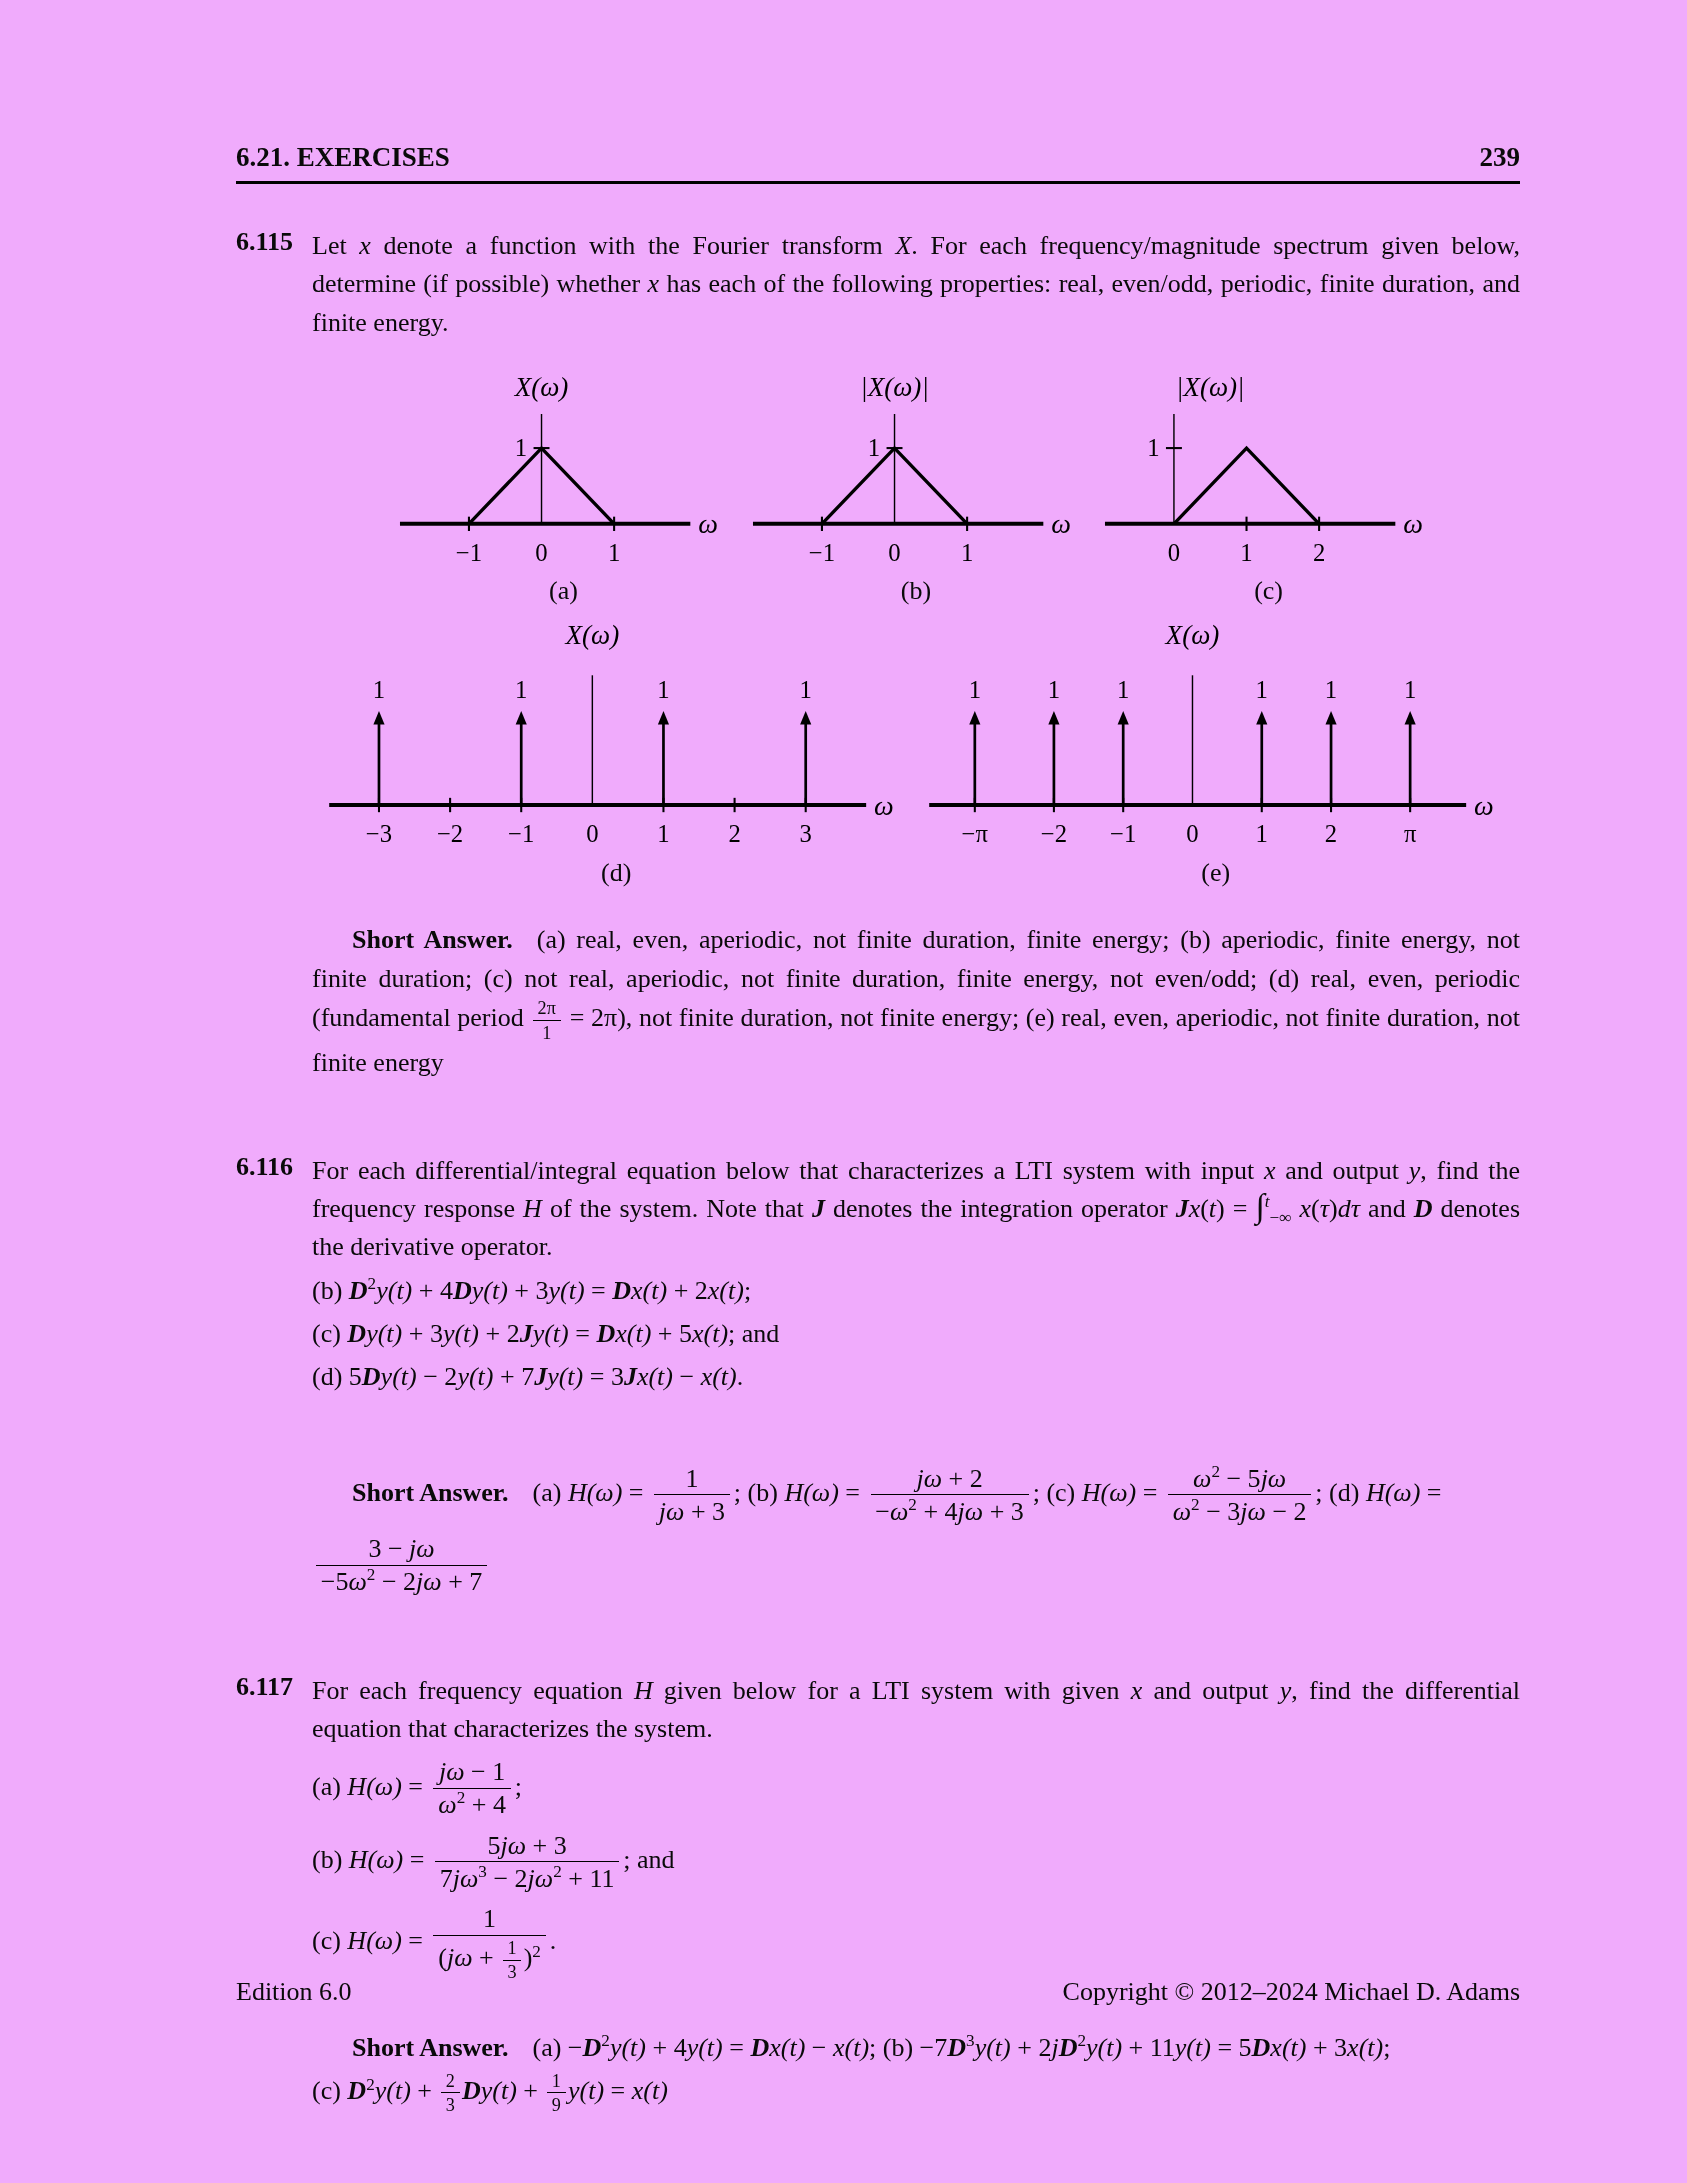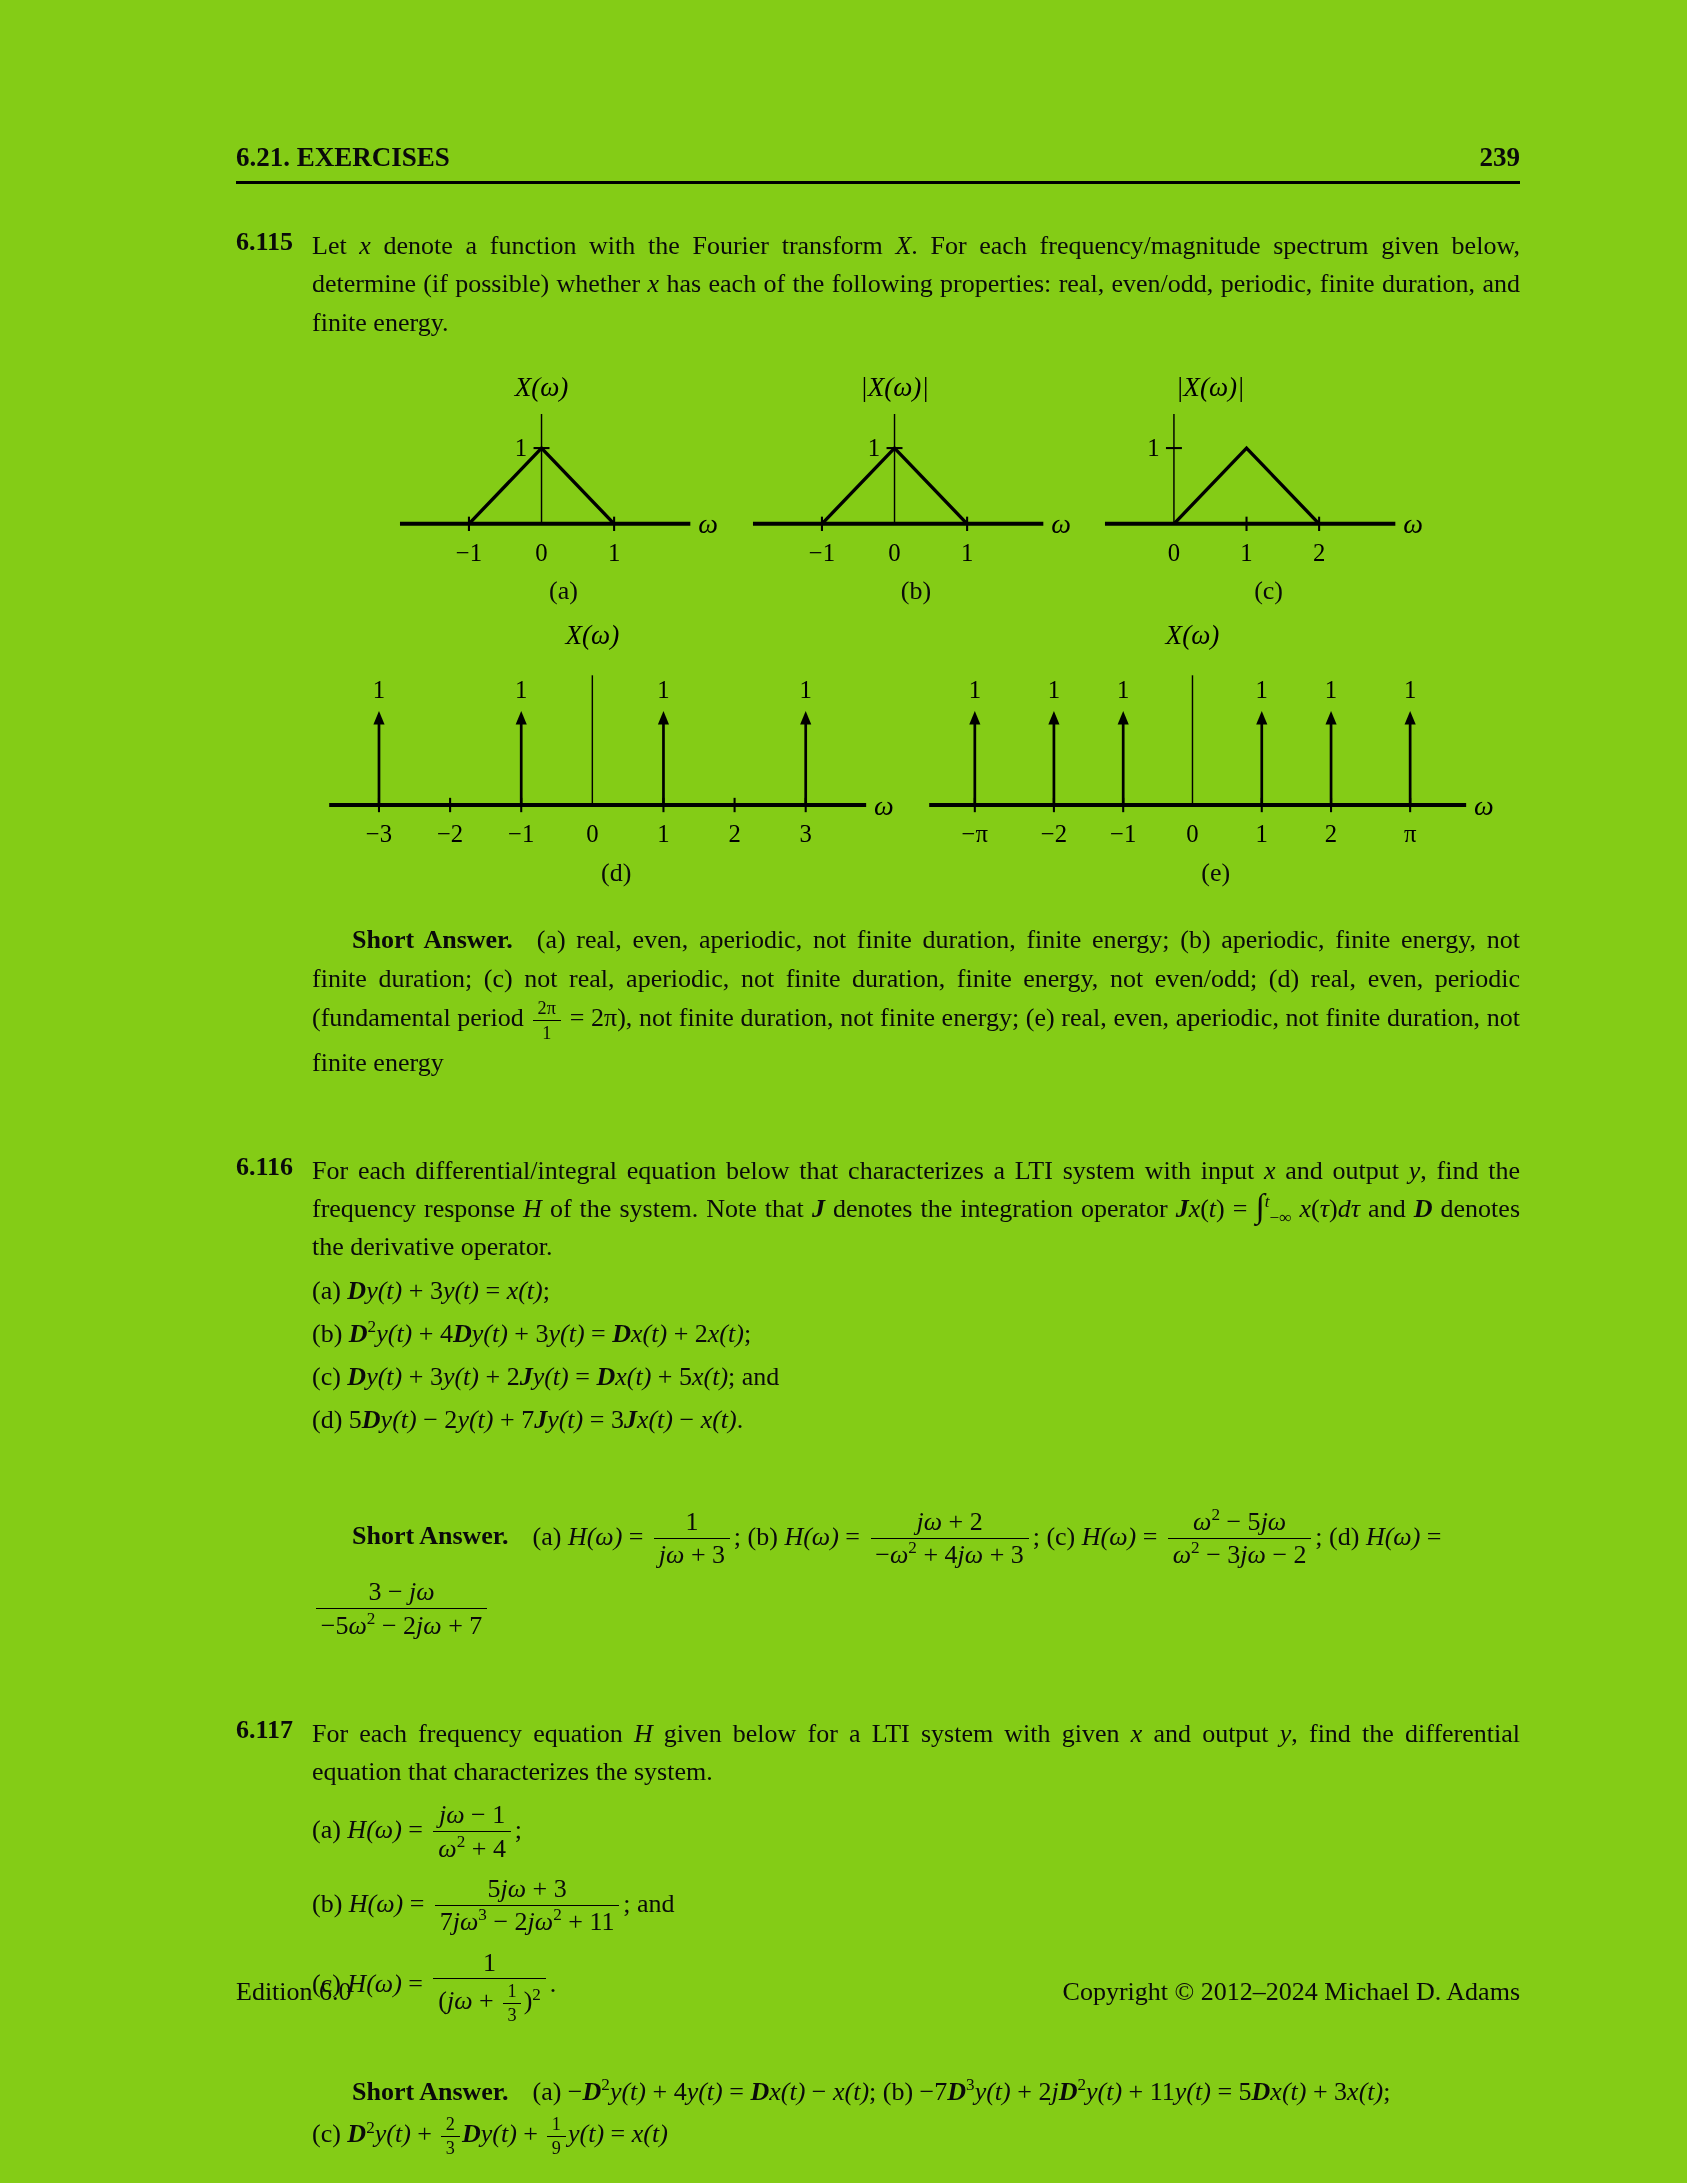--- a/index.html
+++ b/index.html
@@ -1,16 +1,16 @@
 <!DOCTYPE html>
 <html style="font-size:12.7px"><head>
 <meta charset="utf-8">
 <style>
   html,body{margin:0;padding:0;background:#ffffff;}
-  .page{position:relative;width:1688px;height:2183px;background:#84cc16;overflow:hidden;
+  .page{position:relative;width:1688px;height:2183px;background:#f0abfc;overflow:hidden;
         font-family:"Liberation Serif","DejaVu Serif",serif;font-size:26px;color:#0a0a0a;}
   .content{position:absolute;left:236px;top:142px;width:1284px;}
   .pg-header{display:flex;justify-content:space-between;font-weight:bold;font-size:27px;}
   .rule{height:3.2px;background:#000;margin-top:8px;}
   .exercise{display:flex;align-items:flex-start;}
   .exnum{width:76px;flex:none;font-weight:bold;}
   .exbody{flex:1;min-width:0;}
   .para{margin:0;text-align:justify;line-height:1.47;}
   .mt-ex115{margin-top:43px;}
   .mt-ex116{margin-top:70px;}
@@ -209,21 +209,20 @@
 
     <div class="sa mt-sa115">
       <div class="sa-line"><span class="b gap">Short Answer.</span><span>(a) real, even, aperiodic, not finite duration, finite energy; (b) aperiodic, finite energy, not finite duration; (c) not real, aperiodic, not finite duration, finite energy, not even/odd; (d) real, even, periodic (fundamental period </span><span class="frac frac-s"><span class="fn"><span>2π</span></span><span class="fd"><span>1</span></span></span><span> = 2π), not finite duration, not finite energy; (e) real, even, aperiodic, not finite duration, not finite energy</span></div>
     </div>
 
     <section class="exercise mt-ex116">
       <div class="exnum">6.116</div>
       <div class="exbody">
         <p class="para"><span>For each differential/integral equation below that characterizes a LTI system with input </span><span class="i">x</span><span> and output </span><span class="i">y</span><span>, find the frequency response </span><span class="i">H</span><span> of the system. Note that </span><span class="scr">J</span><span> denotes the integration operator </span><span class="scr">J</span><span class="i">x</span><span>(</span><span class="i">t</span><span>) = </span><span class="int">∫</span><span class="i sup">t</span><span class="sub">−∞</span><span> </span><span class="i">x</span><span>(</span><span class="i">τ</span><span>)</span><span class="i">dτ</span><span> and </span><span class="scr">D</span><span> denotes the derivative operator.</span></p>
         <div class="eqlist">
-          <div class="eqitem"><span>(a) </span><span class="scr">D</span><span class="i">y(t)</span><span> + 3</span><span class="i">y(t)</span><span> = </span><span class="i">x(t)</span><span>;</span></div>
           <div class="eqitem"><span>(b) </span><span class="scr">D</span><span class="sup">2</span><span class="i">y(t)</span><span> + 4</span><span class="scr">D</span><span class="i">y(t)</span><span> + 3</span><span class="i">y(t)</span><span> = </span><span class="scr">D</span><span class="i">x(t)</span><span> + 2</span><span class="i">x(t)</span><span>;</span></div>
           <div class="eqitem"><span>(c) </span><span class="scr">D</span><span class="i">y(t)</span><span> + 3</span><span class="i">y(t)</span><span> + 2</span><span class="scr">J</span><span class="i">y(t)</span><span> = </span><span class="scr">D</span><span class="i">x(t)</span><span> + 5</span><span class="i">x(t)</span><span>; and</span></div>
           <div class="eqitem"><span>(d) 5</span><span class="scr">D</span><span class="i">y(t)</span><span> − 2</span><span class="i">y(t)</span><span> + 7</span><span class="scr">J</span><span class="i">y(t)</span><span> = 3</span><span class="scr">J</span><span class="i">x(t)</span><span> − </span><span class="i">x(t)</span><span>.</span></div>
         </div>
       </div>
     </section>
 
     <div class="sa mt-sa116">
       <div class="sa-line"><span class="b gap">Short Answer.</span><span>(a) </span><span class="i">H(ω)</span><span> = </span><span class="frac"><span class="fn"><span>1</span></span><span class="fd"><span class="i">jω</span><span> + 3</span></span></span><span>; (b) </span><span class="i">H(ω)</span><span> = </span><span class="frac"><span class="fn"><span class="i">jω</span><span> + 2</span></span><span class="fd"><span>−</span><span class="i">ω</span><span class="sup">2</span><span> + 4</span><span class="i">jω</span><span> + 3</span></span></span><span>; (c) </span><span class="i">H(ω)</span><span> = </span><span class="frac"><span class="fn"><span class="i">ω</span><span class="sup">2</span><span> − 5</span><span class="i">jω</span></span><span class="fd"><span class="i">ω</span><span class="sup">2</span><span> − 3</span><span class="i">jω</span><span> − 2</span></span></span><span>; (d) </span><span class="i">H(ω)</span><span> =</span></div>
       <div class="sa-line"><span class="frac"><span class="fn"><span>3 − </span><span class="i">jω</span></span><span class="fd"><span>−5</span><span class="i">ω</span><span class="sup">2</span><span> − 2</span><span class="i">jω</span><span> + 7</span></span></span></div>

